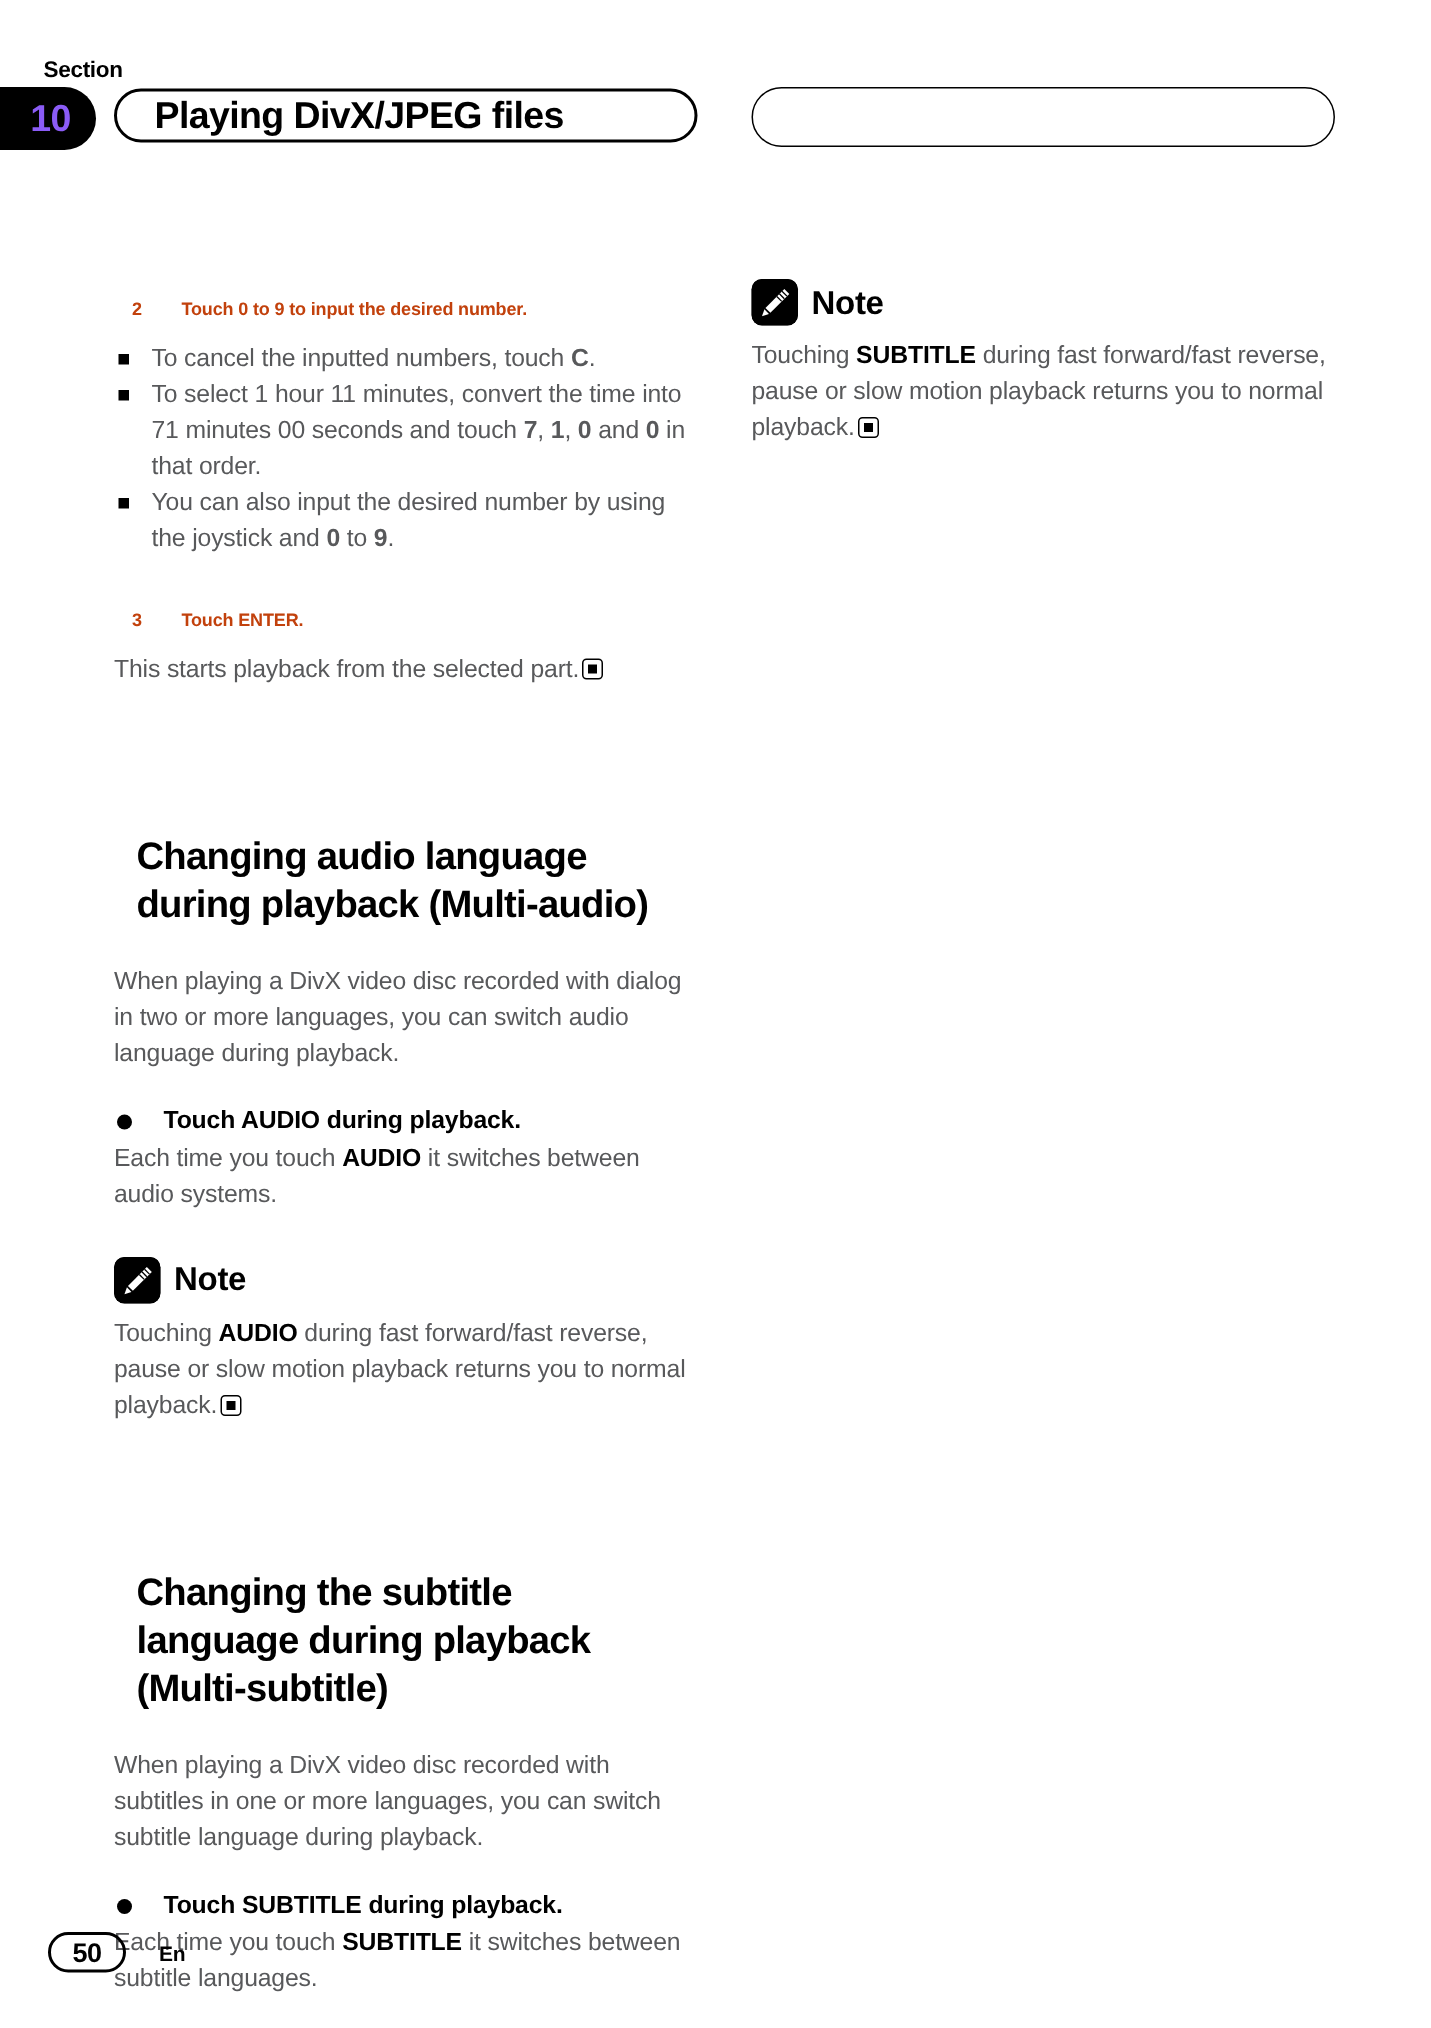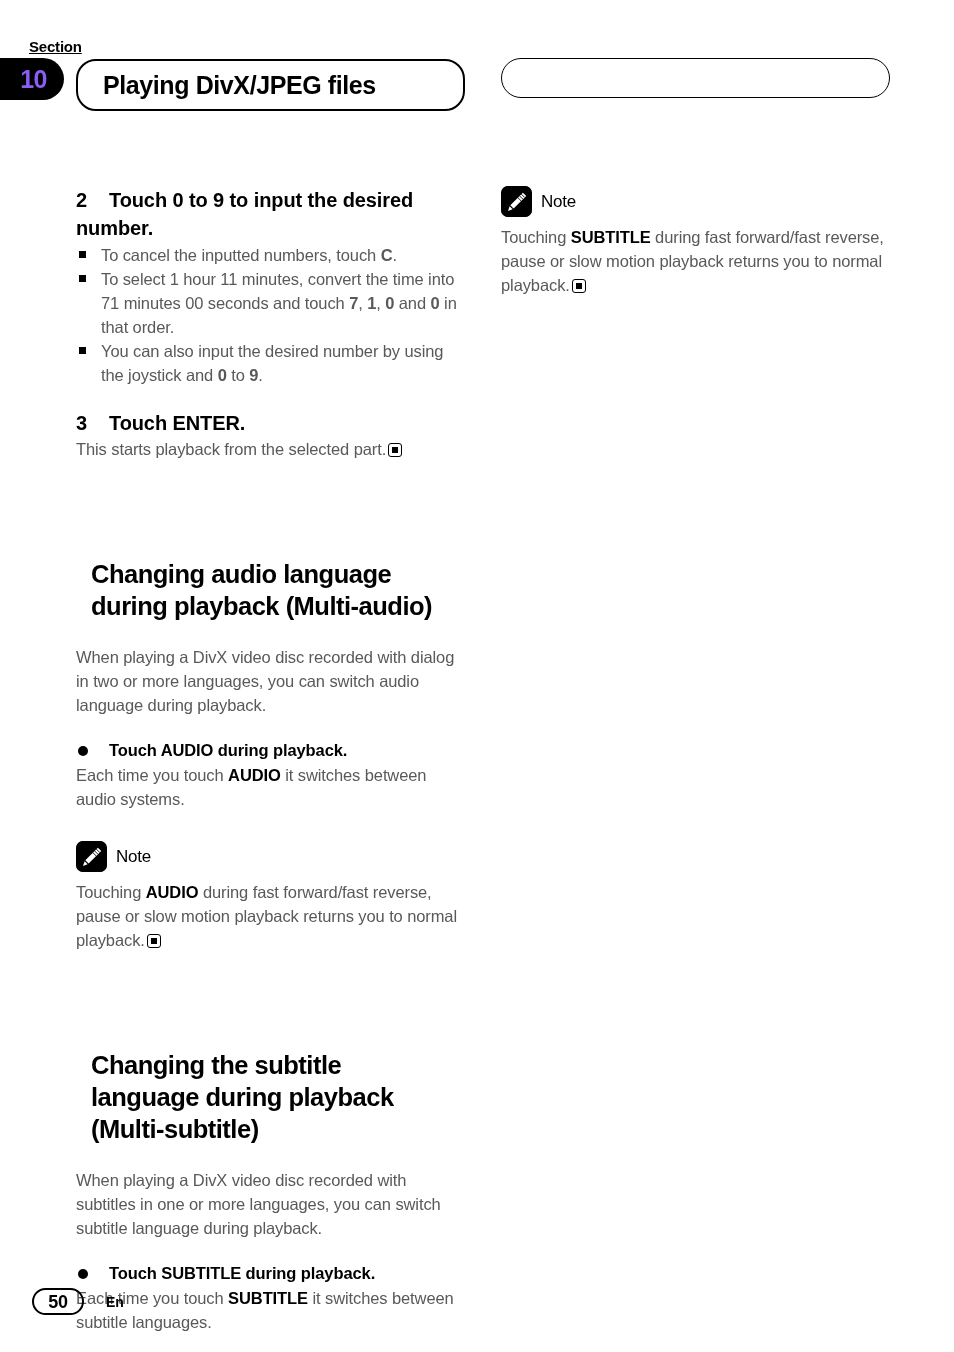--- a/index.html
+++ b/index.html
@@ -24,21 +24,20 @@
     height: 130px;
   }
   .section-label {
     position: absolute;
     left: 29px;
     top: 38px;
     font-size: 15px;
     font-weight: bold;
     color: #000000;
     letter-spacing: -0.2px;
-    text-decoration: underline;
   }
   .section-tab {
     position: absolute;
     left: -22px;
     top: 58px;
     width: 86px;
     height: 42px;
     background: #000000;
     border-radius: 21px;
     display: flex;
@@ -52,21 +51,21 @@
     font-size: 25px;
     font-weight: bold;
     line-height: 1;
     letter-spacing: -0.5px;
   }
   .title-pill {
     position: absolute;
     left: 76px;
     top: 59px;
     width: 389px;
-    height: 52px;
+    height: 36px;
     border: 2px solid #000000;
     border-radius: 20px;
     box-sizing: border-box;
     display: flex;
     align-items: center;
     padding-left: 25px;
   }
   .title-pill-text {
     font-size: 25px;
     font-weight: bold;
@@ -89,26 +88,26 @@
   .col {
     position: absolute;
     top: 186px;
     width: 387px;
   }
   .col-left  { left: 76px; }
   .col-right { left: 501px; }
 
   
   .step {
-    font-size: 20px;
-    font-weight: bold;
-    color: #000000;
+    font-size: 12px;
+    font-weight: bold;
+    color: #c2410c;
     line-height: 1.42;
     letter-spacing: -0.1px;
-    margin: 0;
+    margin: 12px;
   }
   .step .num {
     display: inline-block;
     width: 33px;
   }
   .body-text {
     font-size: 16.5px;
     font-weight: normal;
     color: #58595b;
     line-height: 1.455;
@@ -174,22 +173,22 @@
   }
   .note-icon {
     width: 31px;
     height: 31px;
     background: #000000;
     border-radius: 7px;
     flex: 0 0 auto;
     display: block;
   }
   .note-label {
-    font-size: 17px;
-    font-weight: normal;
+    font-size: 22px;
+    font-weight: bold;
     color: #000000;
     letter-spacing: -0.2px;
     line-height: 1;
   }
 
   
   .endmark {
     display: inline-block;
     width: 14px;
     height: 14px;

